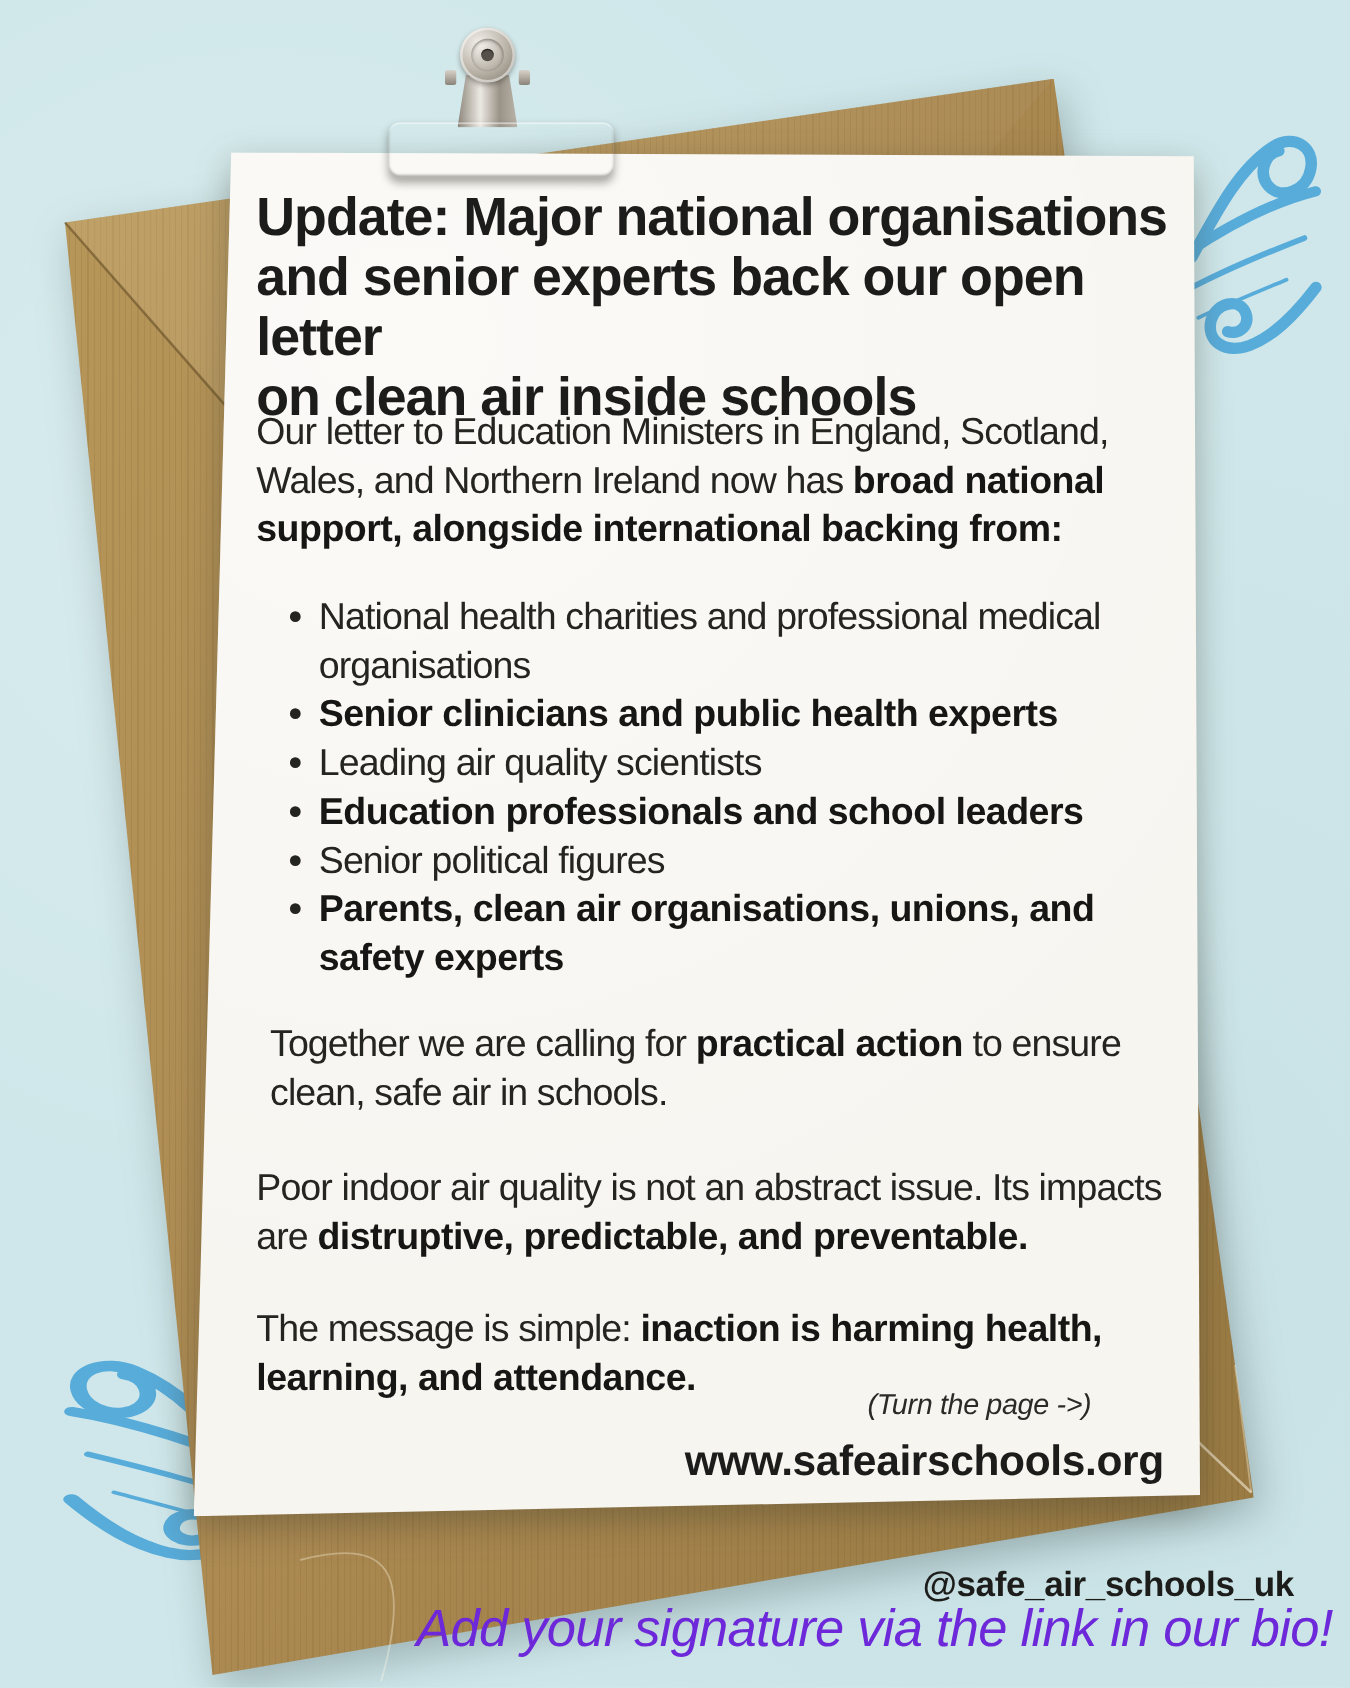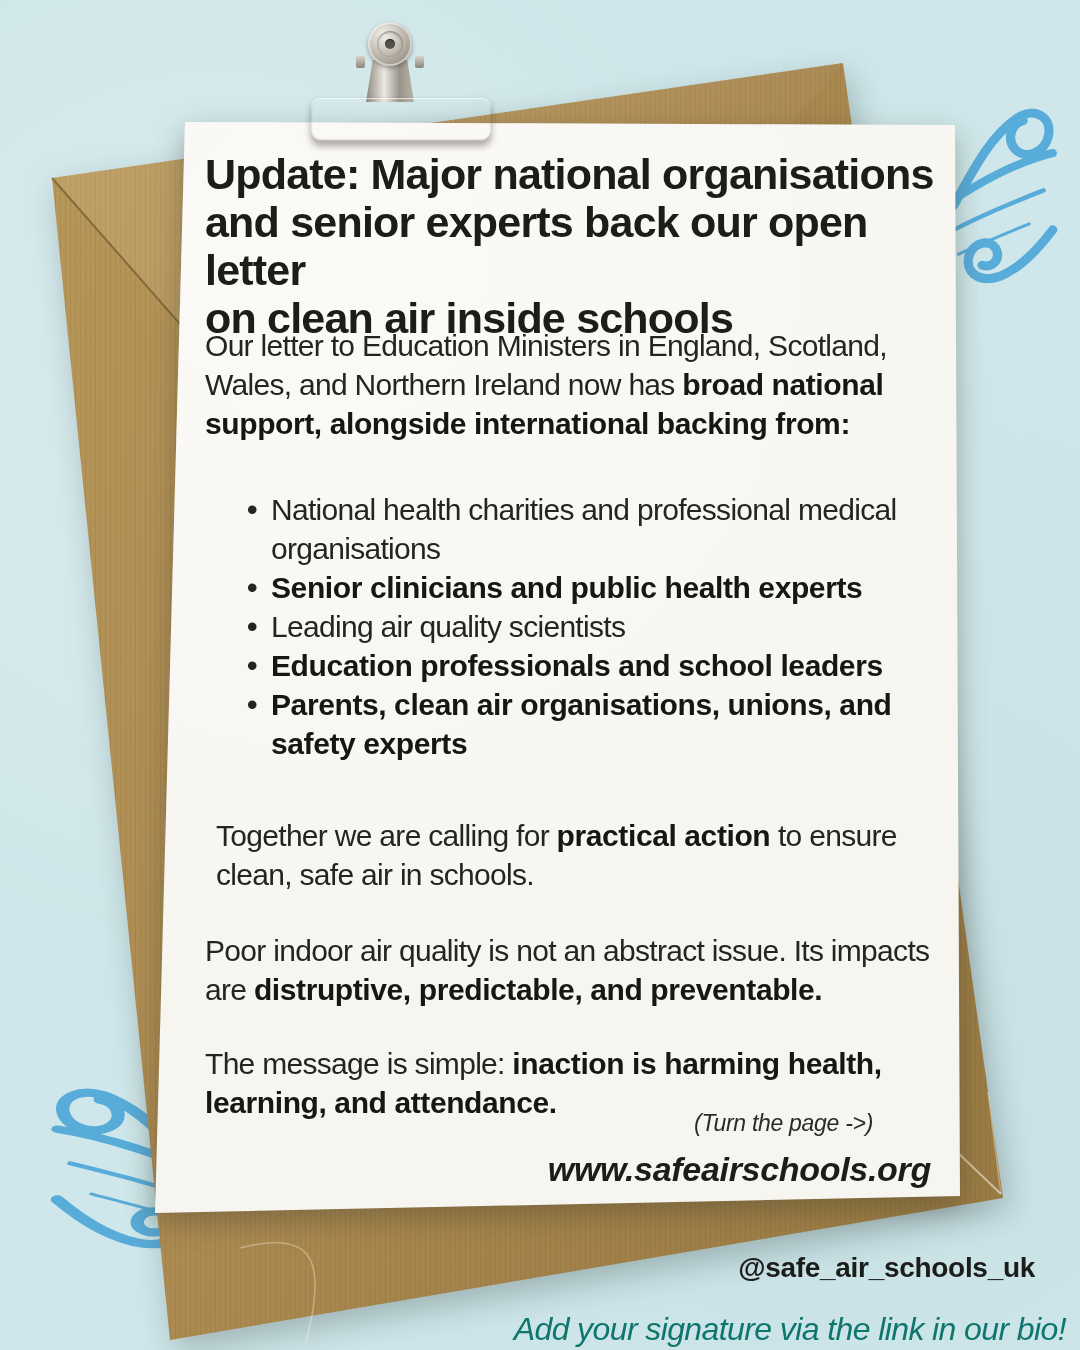--- a/index.html
+++ b/index.html
@@ -47,28 +47,28 @@
   }
   .card-content{position:absolute;left:205px;top:0;width:740px;}
   .block{position:absolute;left:0;width:740px;}
   .title{
     top:150px;font-weight:700;font-size:43px;line-height:48px;
     letter-spacing:-.8px;white-space:pre-line;
   }
   .bodytext{font-size:30px;line-height:39px;letter-spacing:-.7px;font-weight:400;color:#242420;}
   .bodytext .b, .bullets .b{font-weight:700;letter-spacing:-.4px;color:#161614;}
   .intro{top:326px;}
-  .bullets{top:474px;margin:16px;padding:0;list-style:none;}
+  .bullets{top:474px;margin:0;padding:0;list-style:none;}
   .bullets li{position:relative;padding-left:50px;margin:0;}
   .bullets li::before{content:"\2022";position:absolute;left:26px;top:0;font-weight:700;}
   .p1{top:816px;margin-left:11px;} .p2{top:931px;} .p3{top:1044px;}
   .turn-note{top:1110px;text-align:right;padding-right:72px;box-sizing:border-box;
     font-style:italic;font-size:23px;letter-spacing:-.3px;color:#2a2a26;}
   .website{top:1150px;text-align:right;padding-right:14px;box-sizing:border-box;
-    font-weight:700;font-size:34px;letter-spacing:-.3px;font-style:italic;}
+    font-weight:700;font-size:34px;letter-spacing:-.3px;}
   
   .clip{position:absolute;left:0;top:0;}
   .clip-knob{
     position:absolute;left:368px;top:22px;width:44px;height:44px;border-radius:50%;
     background:radial-gradient(circle at 35% 30%, #f4f1ec, #b7b0a5 55%, #7b7468 100%);
     box-shadow:0 2px 4px rgba(60,55,45,.45), inset 0 0 0 2px rgba(255,255,255,.5);
   }
   .clip-knob-inner{
     position:absolute;left:9px;top:9px;width:26px;height:26px;border-radius:50%;
     background:radial-gradient(circle at 40% 35%, #cfc9bf, #8e8head 60%, #6e675d);
@@ -86,22 +86,22 @@
   }
   .clip-prong{position:absolute;top:56px;width:9px;height:12px;background:linear-gradient(180deg,#d8d3ca,#8a8379);border-radius:2px;}
   .clip-prong.left{left:356px;} .clip-prong.right{left:415px;}
   .clip-bar{
     position:absolute;left:311px;top:98px;width:180px;height:44px;border-radius:9px;
     background:linear-gradient(180deg,#f4f1eb 0%,#cdc7be 16%,#8d8679 36%,#6f6densed 46%,#6e675d 48%,#d8d3ca 64%,#c4beb4 78%,#847d72 100%);
     box-shadow:0 4px 7px rgba(50,45,35,.40), inset 0 1px 1px rgba(255,255,255,.7), inset 0 -2px 2px rgba(40,35,30,.35);
   }
   
   .handle{position:absolute;right:45px;top:1252px;font-weight:700;font-size:28px;letter-spacing:-.3px;}
-  .cta{position:absolute;right:14px;top:1311px;font-style:italic;font-weight:400;
-    font-size:32px;letter-spacing:-.6px;color:#0f766e;}
+  .cta{position:absolute;right:14px;top:1279px;font-style:italic;font-weight:400;
+    font-size:42px;letter-spacing:-.6px;color:#6d28d9;}
 </style>
 </head>
 <body>
 
 <div class="bg-texture"></div>
 
 <div class="swirl swirl-tr">
   <svg viewBox="0 0 135 265" preserveAspectRatio="none">
     <path stroke-width="9" d="M25,142 C45,105 62,72 88,55 C105,44 121,55 118,72 C115,90 95,97 85,86 C77,77 81,61 93,58"></path>
     <path stroke-width="8" d="M8,148 C50,118 90,98 122,90"></path>
@@ -136,20 +136,21 @@
     <div class="card-content">
       <div class="block title">Update: Major national organisations
 and senior experts back our open letter
 on clean air inside schools</div>
       <div class="block bodytext intro"><span>Our letter to Education Ministers in England, Scotland, Wales, and Northern Ireland now has </span><span class="b">broad national support, alongside international backing from:</span></div>
       <ul class="block bodytext bullets">
           <li><span>National health charities and professional medical organisations</span></li>
           <li><span class="b">Senior clinicians and public health experts</span></li>
           <li><span>Leading air quality scientists</span></li>
           <li><span class="b">Education professionals and school leaders</span></li>
+          <li><span>Senior political figures</span></li>
           <li><span class="b">Parents, clean air organisations, unions, and safety experts</span></li>
         </ul>
       <div class="block bodytext p1"><span>Together we are calling for </span><span class="b">practical action</span><span> to ensure clean, safe air in schools.</span></div>
       <div class="block bodytext p2"><span>Poor indoor air quality is not an abstract issue. Its impacts are </span><span class="b">distruptive, predictable, and preventable.</span></div>
       <div class="block bodytext p3"><span>The message is simple: </span><span class="b">inaction is harming health, learning, and attendance.</span></div>
       <div class="block turn-note">(Turn the page -&gt;)</div>
       <div class="block website">www.safeairschools.org</div>
     </div>
   </div>
 </div>

